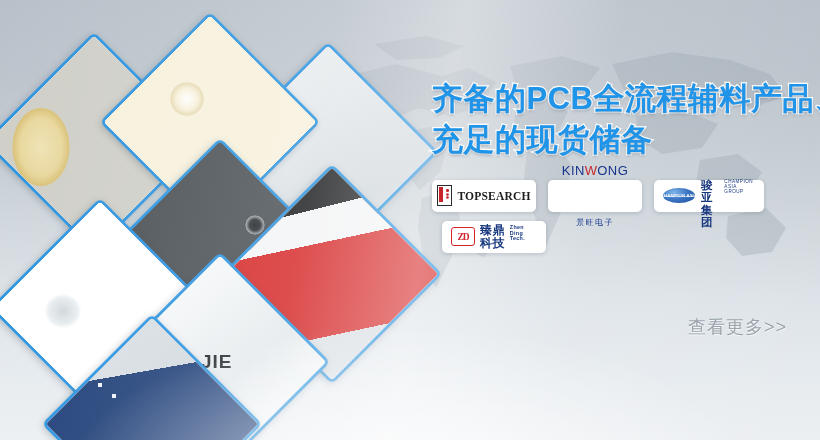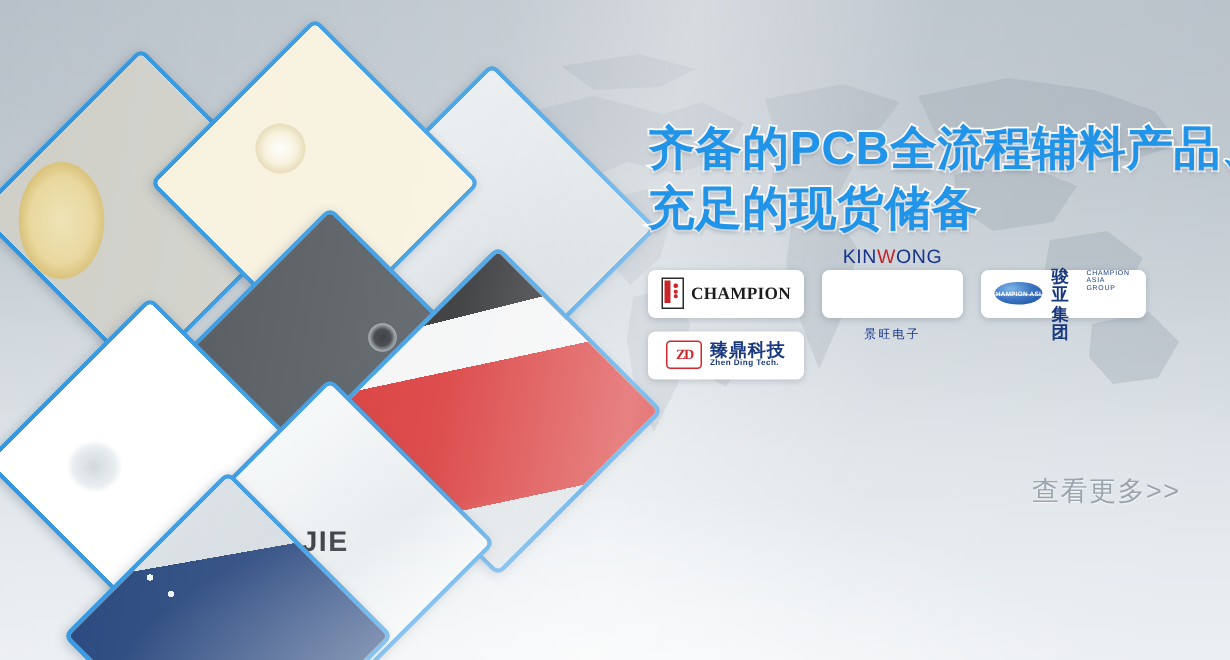--- a/index.html
+++ b/index.html
@@ -193,28 +193,28 @@
   }
   .ca-globe span{font-size:4.2px;color:#fff;font-weight:700;letter-spacing:.2px;white-space:nowrap;}
   .ca-globe::before{
     content:"";position:absolute;left:0;top:50%;width:100%;height:1px;background:rgba(255,255,255,.55);
   }
   .ca-txt{display:flex;flex-direction:row;line-height:1.05;margin-top:16px;}
   .ca-cn{font-size:11.5px;font-weight:700;color:#18387f;letter-spacing:.6px;}
   .ca-en{font-size:4.6px;color:#18387f;letter-spacing:.5px;margin-top:1px;}
 
   
-  .b-zhending{width:104px;gap:5px;}
+  .b-zhending{width:104px;gap:5px;margin-left:10px;}
   .zd-mark{
     width:22px;height:17px;border:1.6px solid #d2262c;border-radius:3px;flex:none;
     display:flex;align-items:center;justify-content:center;
     font-size:9.5px;font-weight:700;color:#d2262c;letter-spacing:-1px;
     font-family:"Liberation Serif",serif;
   }
-  .zd-txt{display:flex;flex-direction:column;line-height:1.05;}
+  .zd-txt{display:flex;flex-direction:row;line-height:1.05;}
   .zd-cn{font-size:12px;font-weight:700;color:#18387f;letter-spacing:.6px;
     font-family:"Liberation Serif",serif;}
   .zd-en{font-size:5.4px;font-weight:700;color:#18387f;letter-spacing:.3px;margin-top:1px;}
 
   
   .more{
     position:absolute;left:688px;top:315px;
     font-size:18px;color:#9aa4ad;letter-spacing:1px;
     text-shadow:0 1px 1px rgba(255,255,255,.85);
     cursor:pointer;white-space:nowrap;
@@ -281,21 +281,21 @@
       <span class="l2">充足的现货储备</span>
     </div>
 
 
     <div class="logos">
 
       <div class="logorow">
 
         <div class="badge b-topsearch">
           <span class="ts-mark"></span>
-          <span class="ts-txt">CHAMPION</span>
+          <span class="ts-txt">TOPSEARCH</span>
         </div>
 
         <div class="badge b-kinwong">
           <span class="kw-en"><span>KIN</span><i>W</i><span>ONG</span></span>
           <span class="kw-cn">景旺电子</span>
         </div>
 
         <div class="badge b-champion">
           <span class="ca-globe">
               <span>CHAMPION ASIA</span>

